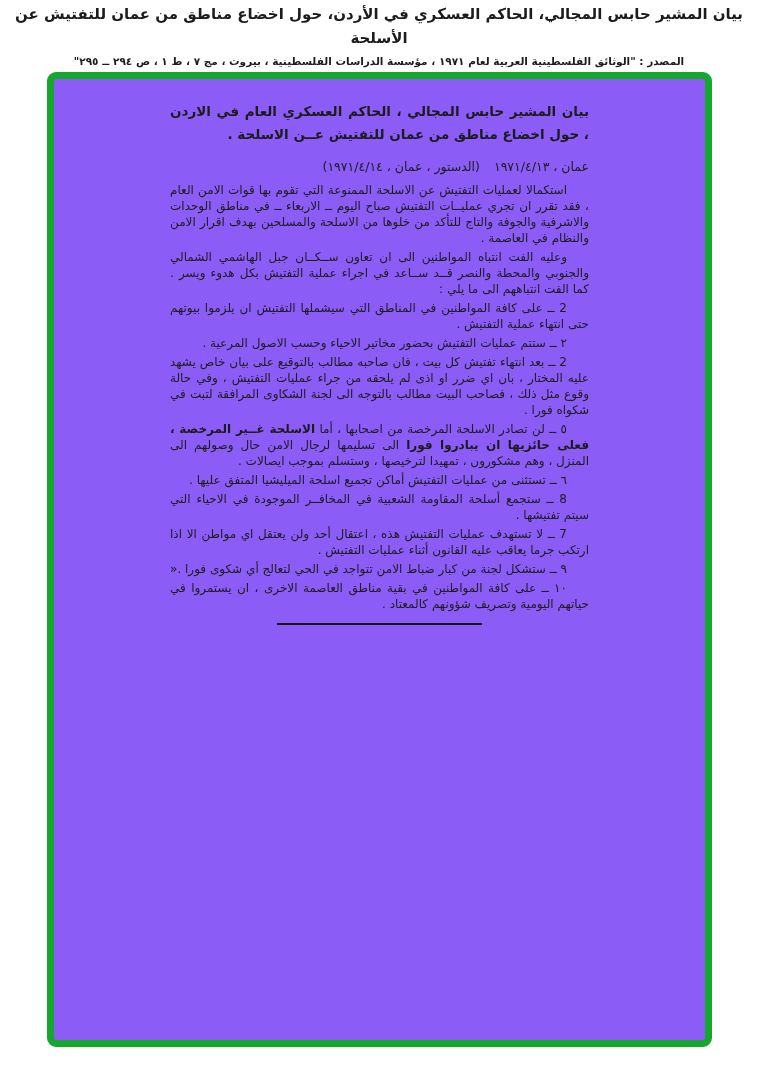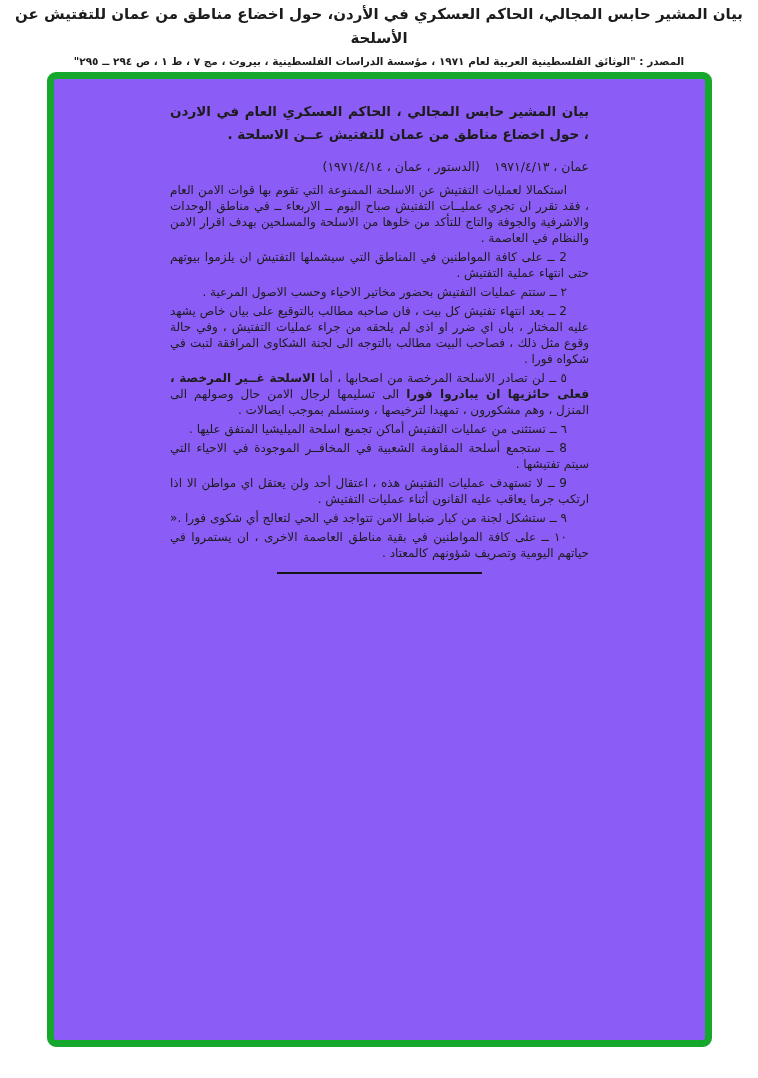--- a/index.html
+++ b/index.html
@@ -82,27 +82,28 @@
 
     <div class="doc-title">بيان المشير حابس المجالي ، الحاكم العسكري العام في الاردن ، حول اخضاع مناطق من عمان للتفتيش عــن الاسلحة .</div>
 
     <div class="dateline">
       <span>عمان ، ١٩٧١/٤/١٣</span>
       <span>(الدستور ، عمان ، ١٩٧١/٤/١٤)</span>
     </div>
 
     <div class="doc-body">
       <p>استكمالا لعمليات التفتيش عن الاسلحة الممنوعة التي تقوم بها قوات الامن العام ، فقد تقرر ان تجري عمليــات التفتيش صباح اليوم ــ الاربعاء ــ في مناطق الوحدات والاشرفية والجوفة والتاج للتأكد من خلوها من الاسلحة والمسلحين بهدف اقرار الامن والنظام في العاصمة .</p>
+      <p>وعليه الفت انتباه المواطنين الى ان تعاون ســكــان جبل الهاشمي الشمالي والجنوبي والمحطة والنصر قــد ســاعد في اجراء عملية التفتيش بكل هدوء ويسر . كما الفت انتباههم الى ما يلي :</p>
       <p>2 ــ على كافة المواطنين في المناطق التي سيشملها التفتيش ان يلزموا بيوتهم حتى انتهاء عملية التفتيش .</p>
       <p>٢ ــ ستتم عمليات التفتيش بحضور مخاتير الاحياء وحسب الاصول المرعية .</p>
       <p>2 ــ بعد انتهاء تفتيش كل بيت ، فان صاحبه مطالب بالتوقيع على بيان خاص يشهد عليه المختار ، بان اي ضرر او اذى لم يلحقه من جراء عمليات التفتيش ، وفي حالة وقوع مثل ذلك ، فصاحب البيت مطالب بالتوجه الى لجنة الشكاوى المرافقة لتبت في شكواه فورا .</p>
       <p><span>٥ ــ لن تصادر الاسلحة المرخصة من اصحابها ، أما </span><span class="bold-run">الاسلحة غــير المرخصة ، فعلى حائزيها ان يبادروا فورا</span><span> الى تسليمها لرجال الامن حال وصولهم الى المنزل ، وهم مشكورون ، تمهيدا لترخيصها ، وستسلم بموجب ايصالات .</span></p>
       <p>٦ ــ تستثنى من عمليات التفتيش أماكن تجميع اسلحة الميليشيا المتفق عليها .</p>
       <p>8 ــ ستجمع أسلحة المقاومة الشعبية في المخافــر الموجودة في الاحياء التي سيتم تفتيشها .</p>
-      <p>9 ــ لا تستهدف عمليات التفتيش هذه ، اعتقال أحد ولن يعتقل اي مواطن الا اذا ارتكب جرما يعاقب عليه القانون أثناء عمليات التفتيش .</p>
+      <p>7 ــ لا تستهدف عمليات التفتيش هذه ، اعتقال أحد ولن يعتقل اي مواطن الا اذا ارتكب جرما يعاقب عليه القانون أثناء عمليات التفتيش .</p>
       <p>٩ ــ ستشكل لجنة من كبار ضباط الامن تتواجد في الحي لتعالج أي شكوى فورا .«</p>
       <p>١٠ ــ على كافة المواطنين في بقية مناطق العاصمة الاخرى ، ان يستمروا في حياتهم اليومية وتصريف شؤونهم كالمعتاد .</p>
     </div>
 
     <div class="footer-divider"></div>
 
   </div>
 </div>
 
 </body></html>

